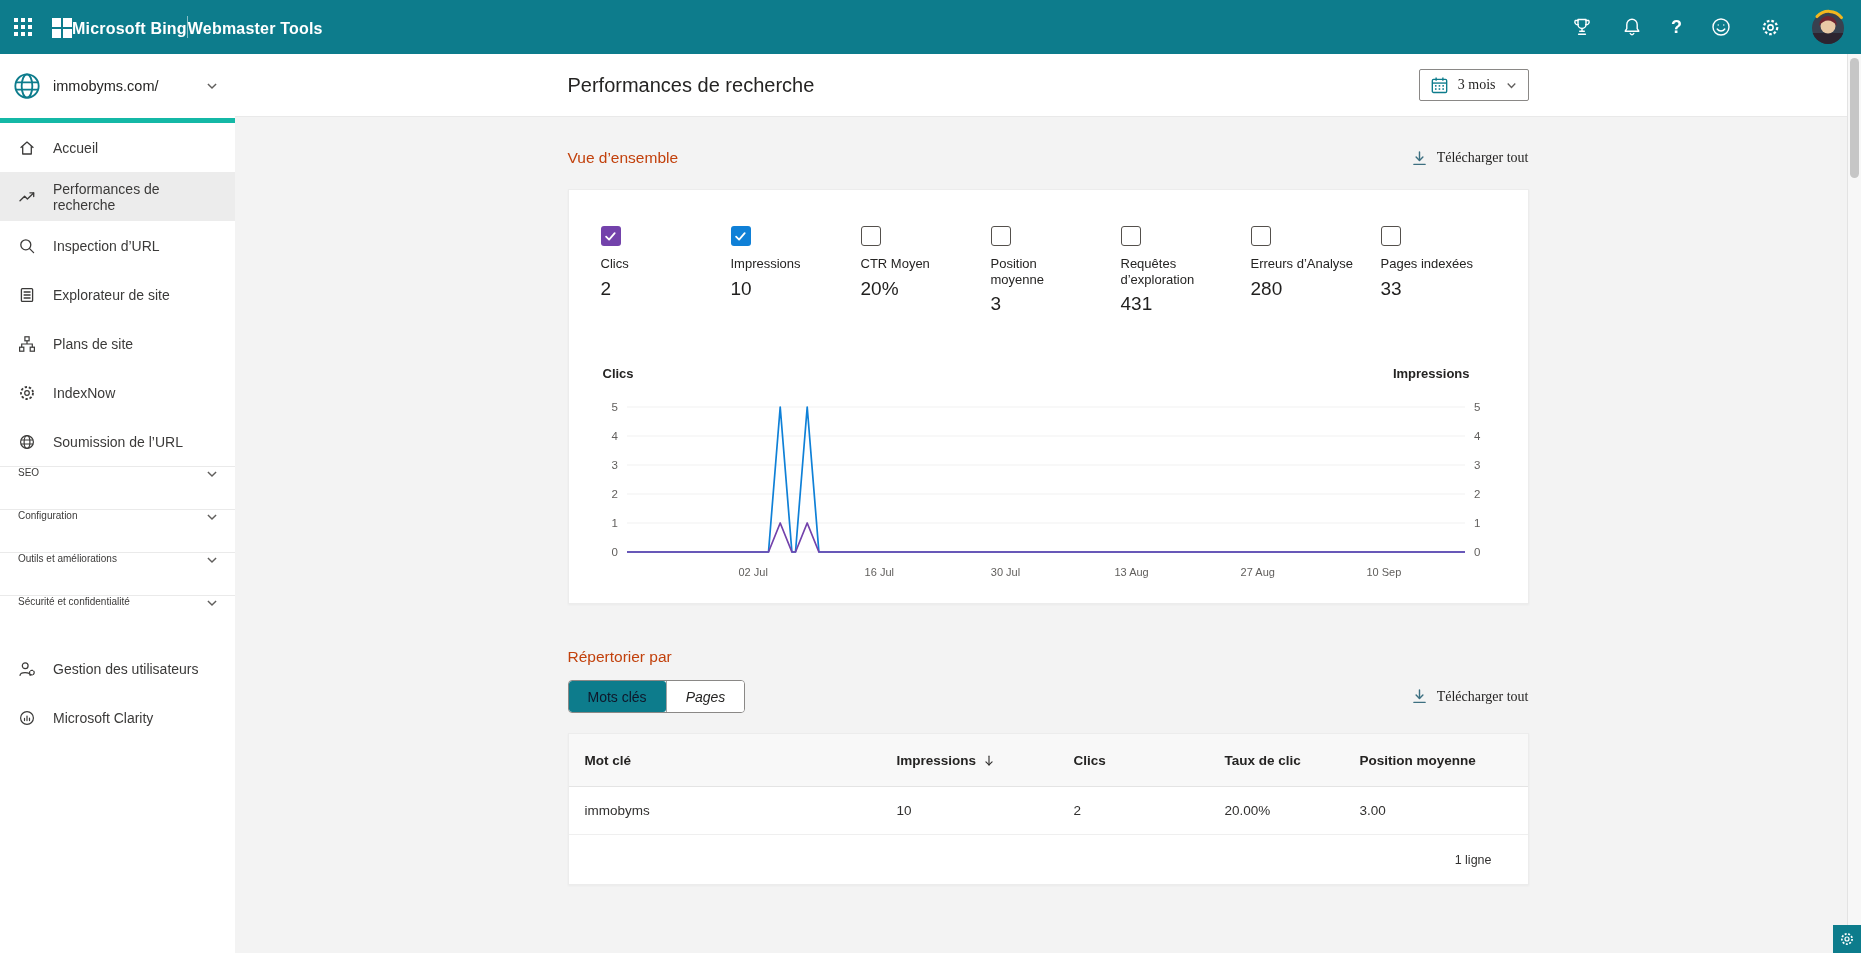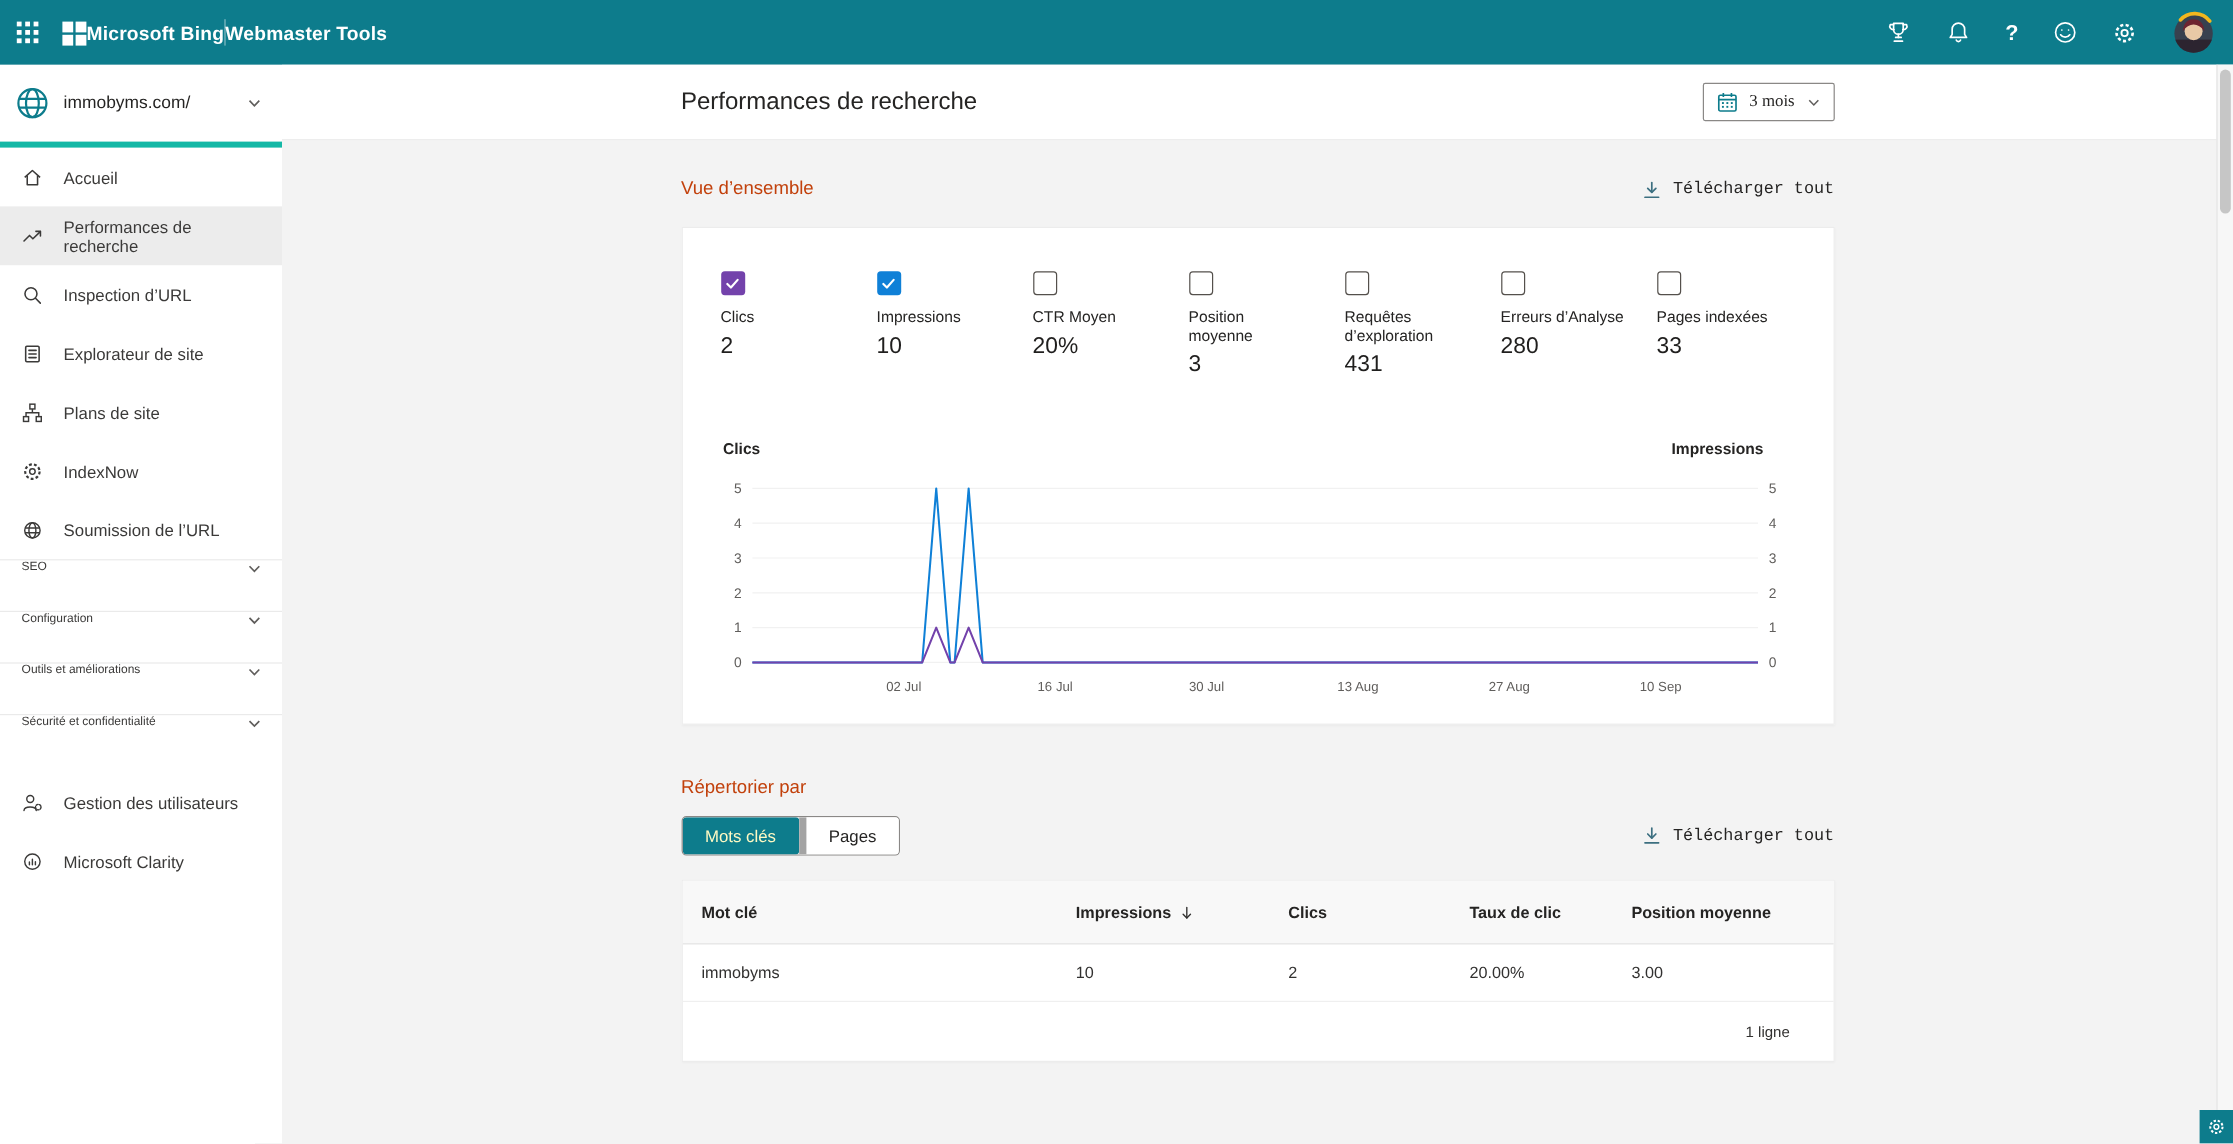--- a/index.html
+++ b/index.html
@@ -40,21 +40,21 @@
   
   main{flex:1;display:flex;flex-direction:column;background:#f3f3f3;min-width:0;}
   .col{width:961px;margin:0 auto;}
   .page-header{height:62px;background:#fff;border-bottom:1px solid #e9e9e9;flex:none;}
   .hrow{height:100%;display:flex;align-items:center;justify-content:space-between;}
   h1{margin:0;font-size:20px;font-weight:400;color:#252423;}
   .date-btn{height:32px;background:#fff;border:1px solid #8a8886;border-radius:2px;display:flex;align-items:center;gap:9px;padding:0 10px;font-size:14px;color:#252423;cursor:pointer;font-family:Liberation Serif, serif;}
 
   .section-head{display:flex;align-items:center;justify-content:space-between;margin-top:32px;margin-bottom:22px;}
   .section-title{font-size:15.5px;color:#c2410c;}
-  .download-link{display:flex;align-items:center;gap:9px;background:none;border:none;font-size:14px;color:#252423;cursor:pointer;font-family:Liberation Mono, monospace;padding:0;}
+  .download-link{display:flex;align-items:center;gap:9px;background:none;border:none;font-size:14px;color:#252423;cursor:pointer;font-family:Liberation Serif, serif;padding:0;}
 
   .card{background:#fff;border:1px solid #ececec;box-shadow:0 1px 2px rgba(0,0,0,.04);box-sizing:border-box;}
   .card.overview{padding:36px 32px 10px;}
 
   .metrics-row{display:flex;gap:18px;min-height:106px;}
   .metric{width:112px;flex:none;}
   .cb{width:20px;height:20px;border:1px solid #54504c;border-radius:3px;background:#fff;display:flex;align-items:center;justify-content:center;box-sizing:border-box;cursor:pointer;}
   .cb svg{display:none;}
   .cb.checked{border:none;}
   .cb.checked svg{display:block;}
@@ -64,22 +64,22 @@
   .mvalue{margin-top:6px;font-size:19px;color:#201f1e;}
 
   .chart-block{margin-top:34px;}
   .chart-head{display:flex;justify-content:space-between;font-size:13px;font-weight:700;color:#252423;padding:0 26px 0 2px;margin-bottom:14px;}
   #perf-chart{display:block;}
 
   .listby-head{margin-top:44px;margin-bottom:14px;}
   .controls-row{display:flex;align-items:center;justify-content:space-between;margin-bottom:20px;}
   .segmented{display:flex;border:1px solid #8a8886;border-radius:4px;overflow:hidden;background:#fff;height:33px;box-sizing:border-box;}
   .seg{display:flex;align-items:center;padding:0 19px;font-size:14px;color:#252423;background:#fff;border:none;cursor:pointer;font-family:inherit;}
-  .seg + .seg{border-left:6px solid #a3a3a3;}
-  .seg.active{background:#0d7c8c;color:#fef9c3;border-left:none;border-radius:3px;}
+  .seg + .seg{border-left:1px solid #a3a3a3;font-style:italic;}
+  .seg.active{background:#0d7c8c;color:#0f172a;border-left:none;border-radius:3px;}
 
   .table-card{margin-bottom:40px;}
   .trow{display:grid;grid-template-columns:312px 177px 151px 135px 1fr;align-items:center;padding:0 16px;box-sizing:border-box;}
   .thead{height:53px;background:#f8f8f8;border-bottom:1px solid #e4e4e4;font-size:13.5px;font-weight:700;color:#252423;}
   .th{display:flex;align-items:flex-end;gap:6px;cursor:pointer;}
   .tdata{height:48px;border-bottom:1px solid #efefef;font-size:13.5px;color:#323130;cursor:pointer;}
   .tfoot{height:49px;display:flex;justify-content:flex-end;align-items:center;padding-right:36px;font-size:12.5px;color:#323130;}
 
   
   .vscrollbar{position:absolute;top:54px;right:0;bottom:0;width:14px;background:#f7f7f7;border-left:1px solid #e3e3e3;box-sizing:border-box;}

